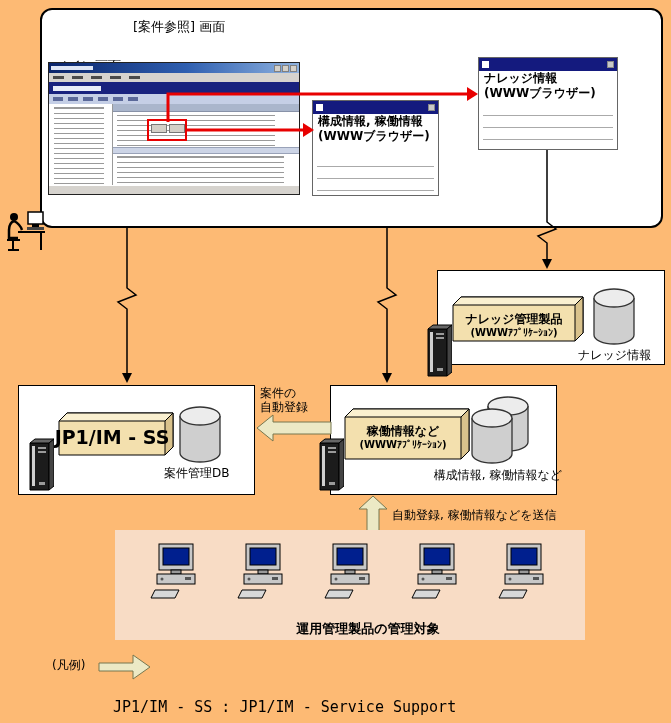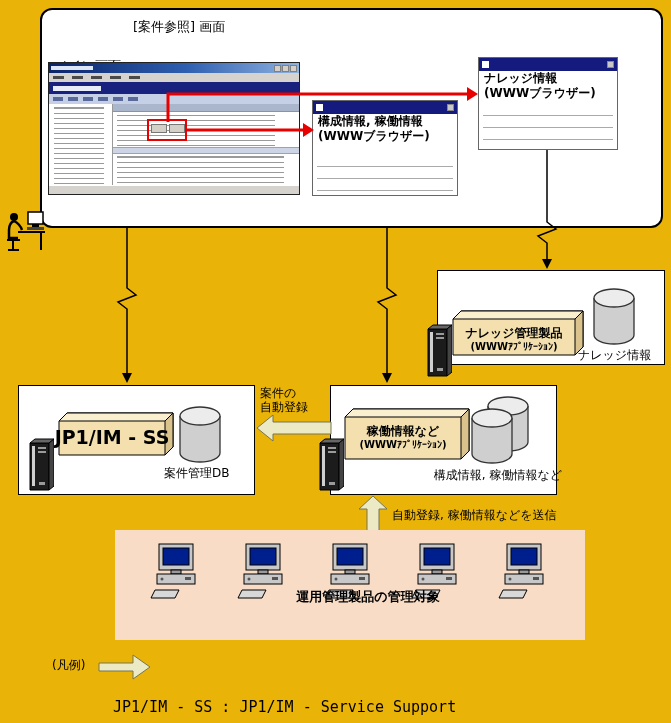--- a/index.html
+++ b/index.html
@@ -1,18 +1,18 @@
 <!DOCTYPE html>
 <html><head>
 <meta charset="utf-8">
 <style>
   * { margin:0; padding:0; box-sizing:border-box; }
   html,body { background:#fff; }
   body { font-family:"DejaVu Sans","Liberation Sans",sans-serif; }
-  #canvas { position:relative; width:671px; height:723px; background:#eab308; overflow:hidden; }
+  #canvas { position:relative; width:671px; height:723px; background:#fdba74; overflow:hidden; }
   .abs { position:absolute; }
   .lbl { position:absolute; font-size:12px; color:#000; white-space:nowrap; line-height:1.2; }
 
   
   .client-frame { left:40px; top:8px; width:623px; height:220px; border:2px solid #000; border-radius:12px; background:#fff; }
 
   
   .miniwin { left:48px; top:62px; width:252px; height:133px; border:1px solid #222;
              background:#ece9e2; display:flex; flex-direction:column; }
   .mw-title { height:10px; background:linear-gradient(90deg,#0a246a,#2f5fb0 55%,#8fb3e0);
@@ -57,21 +57,21 @@
   .box3d { position:absolute; }
   .box3d svg { position:absolute; left:0; top:0; }
   .b3text { position:absolute; left:0; right:8px; top:8px; bottom:0; display:flex; flex-direction:column;
             align-items:center; justify-content:center; line-height:1.25; }
   .b3l1 { font-size:12px; font-weight:bold; white-space:nowrap; }
   .b3l2 { font-size:10px; font-weight:bold; white-space:nowrap; }
 
   
   .pinkbox { left:115px; top:530px; width:470px; height:110px; background:#f8dcc5;
              display:flex; justify-content:space-around; align-items:flex-start; padding:12px 18px 0 18px; }
-  .managed-label { position:absolute; left:115px; top:588px; width:506px; text-align:center;
+  .managed-label { position:absolute; left:115px; top:620px; width:506px; text-align:center;
                    font-size:13px; font-weight:bold; }
 
   .footnote { font-family:"DejaVu Sans Mono","Liberation Mono",monospace; font-size:15px; }
 </style>
 </head>
 <body>
 
 <div id="canvas">
 
   <div class="abs client-frame"></div>
@@ -123,21 +123,21 @@
   <svg class="abs redsvg" style="left:186px;top:119px" width="130" height="22">
     <line x1="0" y1="11" x2="118" y2="11" stroke="#e80000" stroke-width="3"></line>
     <polygon points="117,4 117,18 128,11" fill="#e80000"></polygon>
   </svg>
 
   <svg class="abs redsvg" style="left:158px;top:84px" width="324" height="42">
     <path d="M10 38 V10 H310" stroke="#e80000" stroke-width="3" fill="none"></path>
     <polygon points="309,3 309,17 320,10" fill="#e80000"></polygon>
   </svg>
 
-  <div class="abs bwin" style="left:312px;top:100px;width:146px;height:96px">
+  <div class="abs bwin" style="left:312px;top:100px;width:127px;height:96px">
     <div class="bwin-title">
       <span class="bwin-icon"></span>
       <span class="bwin-btn"></span>
     </div>
     <div class="bwin-body">
       <div class="bwin-text">構成情報, 稼働情報</div>
       <div class="bwin-text">(WWWブラウザー)</div>
       <div class="rule" style="top:52px"></div>
       <div class="rule" style="top:64px"></div>
       <div class="rule" style="top:76px"></div>
@@ -178,21 +178,21 @@
   <svg class="abs" style="left:374px;top:226px" width="26" height="158">
     <path d="M13 0 V62 L22 69 L4 76 L13 83 V148" stroke="#000" stroke-width="1.5" fill="none"></path>
     <polygon points="8,147 18,147 13,157" fill="#000"></polygon>
   </svg>
   <svg class="abs" style="left:534px;top:150px" width="26" height="120">
     <path d="M13 0 V72 L22 79 L4 86 L13 93 V110" stroke="#000" stroke-width="1.5" fill="none"></path>
     <polygon points="8,109 18,109 13,119" fill="#000"></polygon>
   </svg>
 
   <div class="abs nodebox" style="left:437px;top:270px;width:228px;height:95px"></div>
-  <div class="box3d" style="left:452px;top:310px;width:132px;height:51px">
+  <div class="box3d" style="left:452px;top:296px;width:132px;height:51px">
     <svg width="132" height="46">
       <polygon points="1,9 9,1 131,1 131,37 123,45 1,45" fill="#f3e0ae" stroke="#000"></polygon>
       <polygon points="1,9 9,1 131,1 123,9" fill="#faf0d0" stroke="#000"></polygon>
       <polygon points="123,9 131,1 131,37 123,45" fill="#d9c28c" stroke="#000"></polygon>
     </svg>
     <div class="b3text">
       <span class="b3l1">ナレッジ管理製品</span>
       <span class="b3l2">(WWWｱﾌﾟﾘｹｰｼｮﾝ)</span>
     </div>
   </div>

